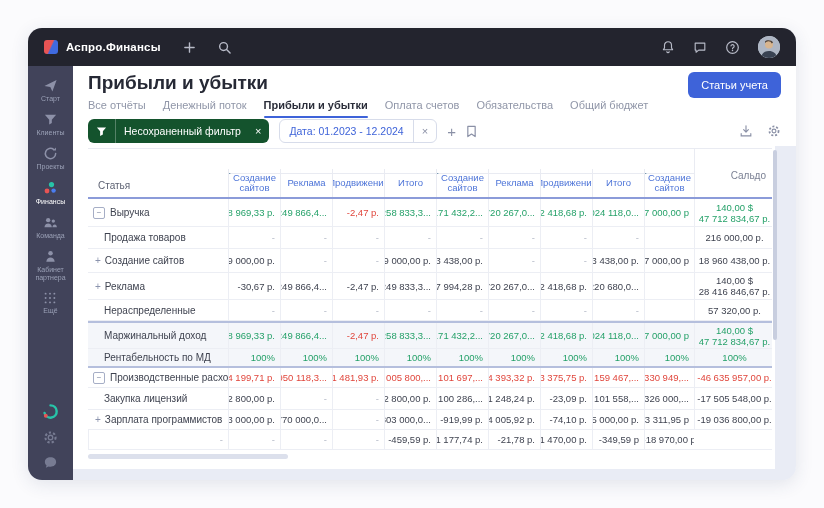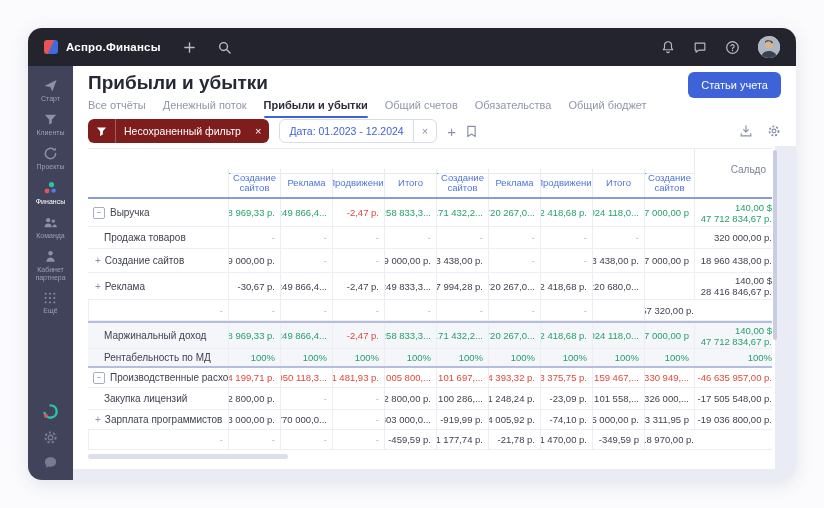--- a/index.html
+++ b/index.html
@@ -24,47 +24,47 @@
   .lav-right{position:absolute;top:80px;right:0;width:21px;bottom:0;background:#e9ecf5;}
   .lav-bottom{position:absolute;left:0;right:0;bottom:0;height:11px;background:#e9ecf5;}
   .page-title{position:absolute;left:15px;top:6px;font-size:19px;font-weight:700;color:#262935;}
   .action-btn{position:absolute;right:15px;top:6px;height:26px;padding:0 13px;background:#3e63d9;color:#fff;border:none;border-radius:6px;font-size:11px;font-family:"Liberation Sans",sans-serif;display:flex;align-items:center;cursor:pointer;}
   .tabs{position:absolute;left:15px;top:33px;display:flex;gap:17px;}
   .tab{font-size:11px;color:#9096a8;padding-bottom:7px;position:relative;cursor:pointer;white-space:nowrap;}
   .tab.active{color:#2b2e3a;font-weight:700;}
   .tab.active::after{content:"";position:absolute;left:0;right:0;bottom:0;height:2px;border-radius:2px;background:#3e63d9;}
   
   .filterbar{position:absolute;left:15px;top:53px;right:15px;height:24px;display:flex;align-items:center;gap:10px;}
-  .chip-blue{display:flex;align-items:center;height:24px;background:#7f1d1d;color:#fff;border-radius:6px;font-size:10.5px;cursor:pointer;}
+  .chip-blue{display:flex;align-items:center;height:24px;background:#14532d;color:#fff;border-radius:6px;font-size:10.5px;cursor:pointer;}
   .chip-blue .seg{padding:0 8px;display:flex;align-items:center;height:100%;}
   .chip-blue .div{width:1px;height:100%;background:rgba(255,255,255,.28);}
   .chip-x{padding:0 8px 0 6px;font-size:11px;}
   .chip-white{display:flex;align-items:center;height:24px;background:#fff;border:1px solid #d7dcea;border-radius:6px;font-size:10.5px;color:#3e63d9;box-sizing:border-box;cursor:pointer;}
   .chip-white .lbl{padding:0 9px;}
   .chip-white .div{width:1px;height:100%;background:#d7dcea;}
   .chip-white .x{padding:0 8px;color:#8a90a6;font-size:11px;}
   .fb-ic{color:#8a90a6;display:flex;align-items:center;cursor:pointer;}
   .fb-right{margin-left:auto;display:flex;align-items:center;gap:14px;color:#8a90a6;}
   
   .tablewrap{position:absolute;left:15px;top:82px;width:684px;height:302px;overflow:hidden;}
   .thead{display:grid;grid-template-columns:140px repeat(8,52px) 50px 78px;grid-template-rows:20px 28px;border-top:1px solid #e9ebf2;border-bottom:2px solid #8b9bd9;box-sizing:border-box;}
   .hc{display:flex;align-items:center;box-sizing:border-box;overflow:hidden;}
   .hc.art{grid-column:1;grid-row:1/3;align-items:flex-end;padding:0 0 6px 10px;font-size:10px;color:#5d6273;}
   .hc.mon{grid-row:1;justify-content:center;font-size:12px;color:#4d74d8;border-left:3px solid #0c4a6e;border-bottom:1px solid #e9ebf2;margin-top:24px;}
   .hc.sub{grid-row:2;justify-content:center;text-align:center;font-size:9.5px;line-height:10.5px;color:#4d74d8;border-left:1px solid #e9ebf2;padding:0 2px;}
-  .hc.sal{grid-column:11;grid-row:1/3;align-items:flex-end;justify-content:flex-end;padding:0 6px 22px 0;font-size:10px;color:#7b8194;border-left:1px solid #e9ebf2;}
+  .hc.sal{grid-column:11;grid-row:1/3;align-items:flex-end;justify-content:flex-end;padding:0 6px 16px 0;font-size:10px;color:#7b8194;border-left:1px solid #e9ebf2;}
   .trow{display:grid;grid-template-columns:140px repeat(8,52px) 50px 78px;border-bottom:1px solid #eceef4;box-sizing:border-box;background:#fff;}
   .trow.sec{background:#f4f6fa;}
   .trow.sec-top{border-top:2px solid #b5bfdd;}
   .trow.sec-bot{border-bottom:2px solid #b5bfdd;}
   .tc{display:flex;align-items:center;justify-content:flex-end;font-size:9.5px;padding:0 5px 0 2px;border-left:1px solid #eceef4;box-sizing:border-box;overflow:hidden;white-space:nowrap;}
   .tc.name{justify-content:flex-start;border-left:none;font-size:10px;color:#3f4350;padding-left:16px;overflow:hidden;}
   .tc.name.has-ico{padding-left:5px;}
   .tc.name.has-plus{padding-left:7px;}
-  .tc.saldo{flex-direction:column;align-items:flex-end;justify-content:center;line-height:11px;padding-right:0;}
+  .tc.saldo{flex-direction:column;justify-content:center;line-height:11px;padding-right:0;}
   .tg{width:10px;height:10px;border:1px solid #a6aec6;border-radius:2px;color:#7c86a0;font-size:8px;line-height:9px;text-align:center;margin-right:5px;flex:0 0 auto;cursor:pointer;}
   .plus-pre{color:#8a93ad;font-size:10px;margin-right:4px;flex:0 0 auto;cursor:pointer;}
   .g{color:#25a169;} .r{color:#e0463c;} .d{color:#3f4350;} .m{color:#b3b8c6;}
   .hsb{position:absolute;left:15px;top:388px;width:200px;height:5px;border-radius:3px;background:#dce0ec;cursor:pointer;}
   .vsb{position:absolute;left:700px;top:84px;width:4px;height:190px;border-radius:2px;background:#c8cedf;cursor:pointer;}
 </style>
 </head>
 <body>
 
 <div class="stage">
@@ -197,21 +197,21 @@
       <div class="lav-right"></div>
       <div class="lav-bottom"></div>
 
       <div class="page-title">Прибыли и убытки</div>
       <button class="action-btn">Статьи учета</button>
 
       <div class="tabs">
         <div class="tab">Все отчёты</div>
         <div class="tab">Денежный поток</div>
         <div class="tab active">Прибыли и убытки</div>
-        <div class="tab">Общий счетов</div>
+        <div class="tab">Оплата счетов</div>
         <div class="tab">Обязательства</div>
         <div class="tab">Общий бюджет</div>
       </div>
 
       <div class="filterbar">
         <div class="chip-blue">
           <span class="seg">
             <svg width="11" height="11" viewBox="0 0 12 12" fill="#fff">
                 <path d="M1 1.5h10L7.5 5.8v3.4L4.5 11V5.8z"></path>
               </svg>
@@ -242,20 +242,21 @@
             <svg width="14" height="14" viewBox="0 0 16 16">
                 <circle cx="8" cy="8" r="2.2" stroke="currentColor" stroke-width="1.3" fill="none"></circle>
                 <circle cx="8" cy="8" r="5.2" stroke="currentColor" stroke-width="2" fill="none" stroke-dasharray="2.3 2.1"></circle>
               </svg>
           </span>
         </div>
       </div>
 
       <div class="tablewrap">
           <div class="thead">
+            <div class="hc art">Статья</div>
             <div class="hc mon" style="grid-column:2 / span 4">Январь 2023</div>
             <div class="hc mon" style="grid-column:6 / span 4">Февраль 2023</div>
             <div class="hc mon" style="grid-column:10 / span 1"></div>
             <div class="hc sub" style="grid-column:2;grid-row:2">Создание сайтов</div>
             <div class="hc sub" style="grid-column:3;grid-row:2">Реклама</div>
             <div class="hc sub" style="grid-column:4;grid-row:2">Продвижение</div>
             <div class="hc sub" style="grid-column:5;grid-row:2">Итого</div>
             <div class="hc sub" style="grid-column:6;grid-row:2">Создание сайтов</div>
             <div class="hc sub" style="grid-column:7;grid-row:2">Реклама</div>
             <div class="hc sub" style="grid-column:8;grid-row:2">Продвижение</div>
@@ -289,21 +290,21 @@
             <div class="tc m">-</div>
             <div class="tc m">-</div>
             <div class="tc m">-</div>
             <div class="tc m">-</div>
             <div class="tc m">-</div>
             <div class="tc m">-</div>
             <div class="tc m">-</div>
             <div class="tc m">-</div>
             <div class="tc "></div>
             <div class="tc saldo d">
-              <span>320 000,00 р.</span>
+              <span>216 000,00 р.</span>
             </div>
           </div>
           <div class="trow" style="height:24px">
             <div class="tc name has-plus">
               <span class="plus-pre">+</span>
               <span>Создание сайтов</span>
             </div>
             <div class="tc d">9 000,00 р.</div>
             <div class="tc m">-</div>
             <div class="tc m">-</div>
@@ -330,20 +331,23 @@
             <div class="tc d">1 720 267,0...</div>
             <div class="tc d">132 418,68 р.</div>
             <div class="tc d">2 220 680,0...</div>
             <div class="tc "></div>
             <div class="tc saldo d">
               <span>140,00 $</span>
               <span>28 416 846,67 р.</span>
             </div>
           </div>
           <div class="trow" style="height:21px">
+            <div class="tc name">
+              <span>Нераспределенные</span>
+            </div>
             <div class="tc m">-</div>
             <div class="tc m">-</div>
             <div class="tc m">-</div>
             <div class="tc m">-</div>
             <div class="tc m">-</div>
             <div class="tc m">-</div>
             <div class="tc m">-</div>
             <div class="tc m">-</div>
             <div class="tc "></div>
             <div class="tc saldo d">

